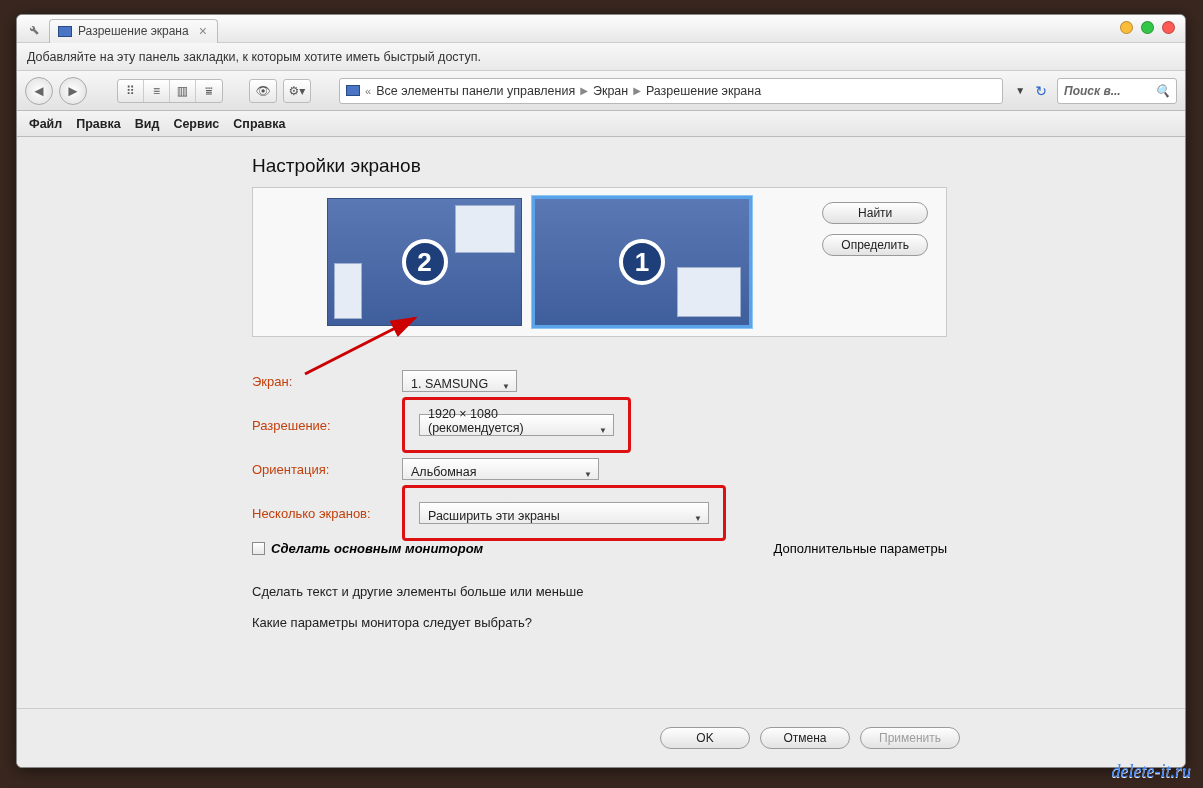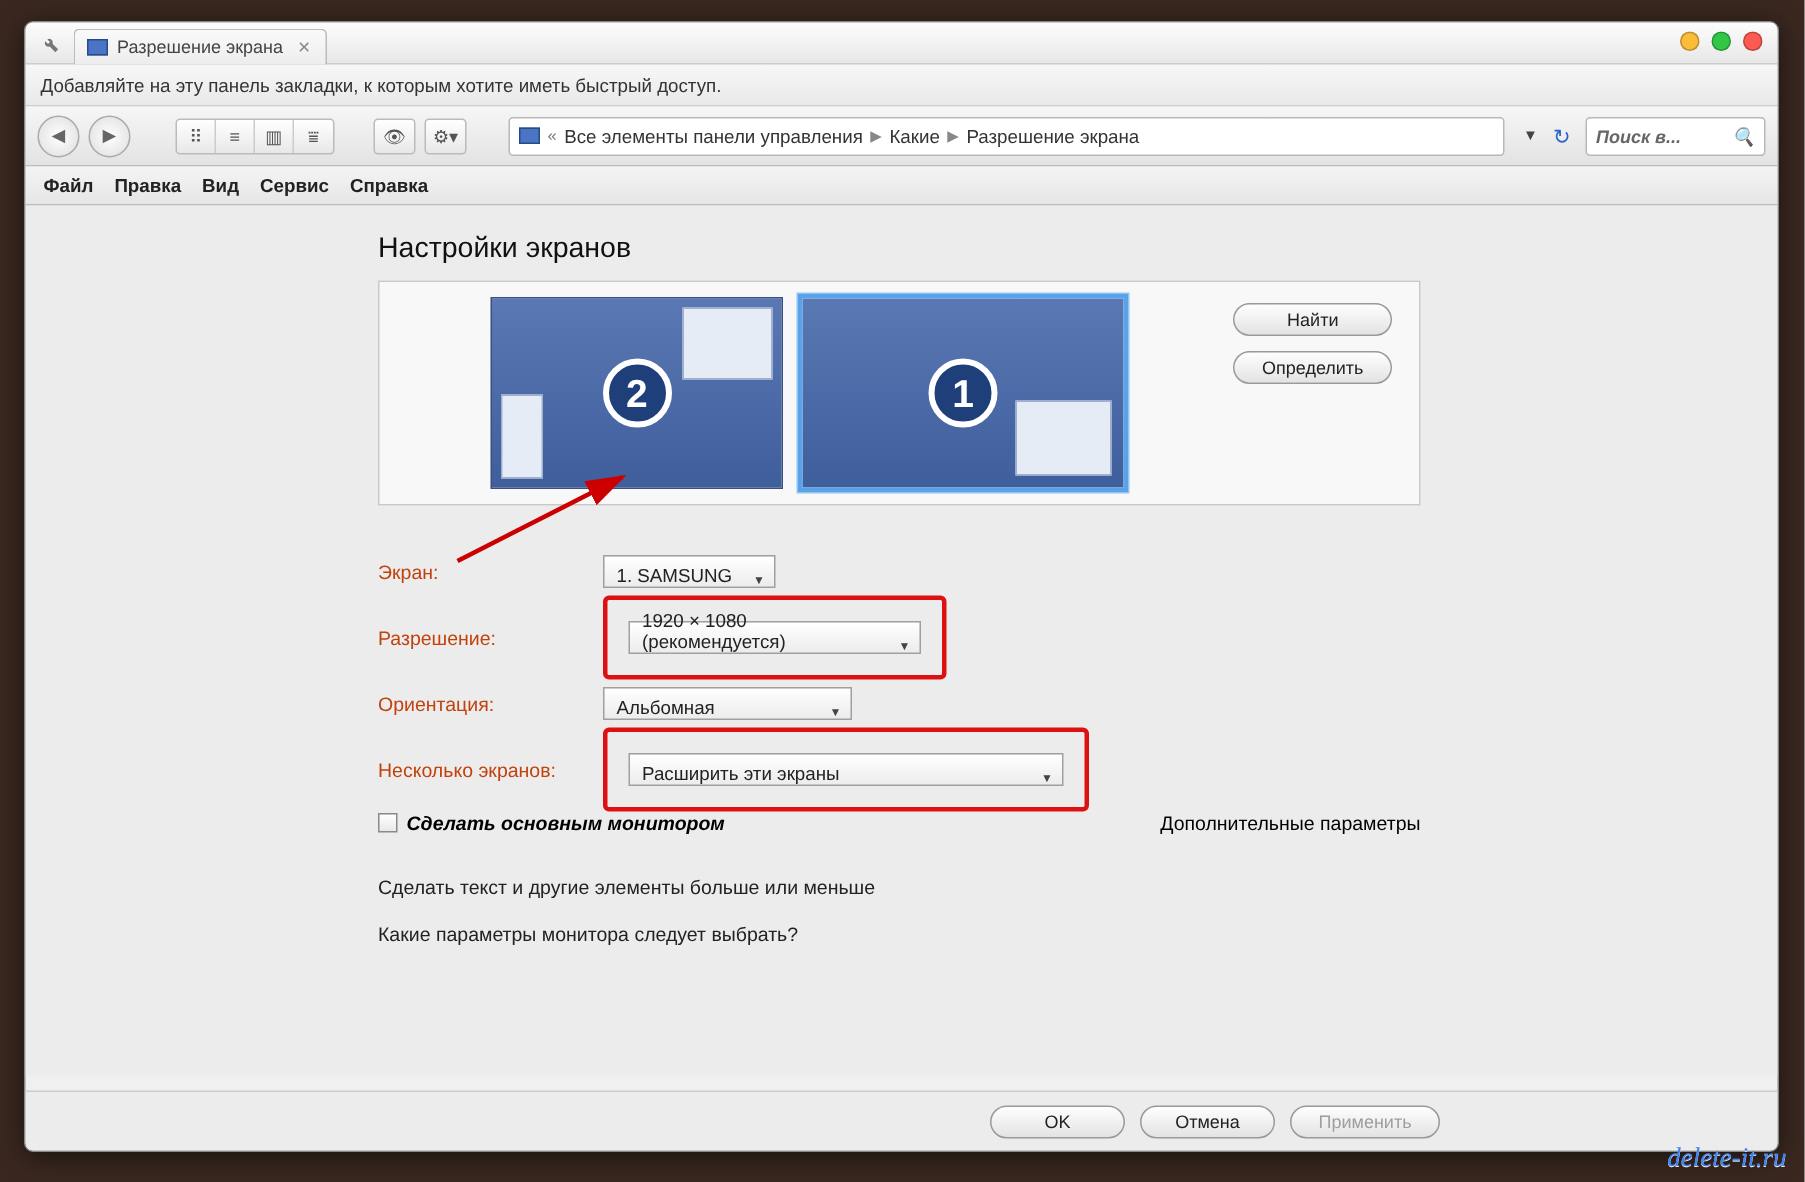--- a/index.html
+++ b/index.html
@@ -160,21 +160,21 @@
     height:22px;border:1px solid #a0a0a0;background:linear-gradient(#fff,#ececec);
     display:flex;align-items:flex-end;padding:0 22px 0 8px;
     font-size:12.5px;color:#222;position:relative;
   }
   .select::after{content:"▼";position:absolute;right:6px;font-size:8px;color:#444;}
   .hl-box{border:3px solid #d11;padding:14px;border-radius:4px;}
   .checkbox-row{display:flex;align-items:center;gap:6px;margin-top:6px;}
   .cb{width:13px;height:13px;border:1px solid #8a8a8a;background:linear-gradient(#fff,#e8e8e8);}
   .link-row{margin-top:16px;font-size:13px;color:#222;}
   .footer{
-    position:absolute;bottom:0;left:0;right:0;height:40px;
+    position:absolute;bottom:0;left:0;right:0;height:59px;
     background:#ececec;border-top:1px solid #ccc;
     display:flex;align-items:center;justify-content:flex-end;
     padding-right:225px;gap:10px;
   }
   .arrow-annot{
     position:absolute;
     pointer-events:none;
   }
   .watermark{
     position:absolute;right:12px;bottom:6px;
@@ -227,21 +227,21 @@
       </div>
     <div class="tb-group">
         <div class="tb-ic" style="border:none">⚙▾</div>
       </div>
     <div style="width:10px"></div>
     <div class="breadcrumb">
       <span class="monitor-icon"></span>
       <span style="color:#777;font-size:11px">«</span>
       <span>Все элементы панели управления</span>
       <span class="bc-sep">▶</span>
-      <span>Какие</span>
+      <span>Экран</span>
       <span class="bc-sep">▶</span>
       <span>Разрешение экрана</span>
     </div>
     <span style="color:#444;font-size:10px">▼</span>
     <span class="refresh-ic">↻</span>
     <div class="search-box">
       <span>Поиск в...</span>
       <span style="margin-left:auto;color:#3b6cc8">🔍</span>
     </div>
   </div>
@@ -293,21 +293,21 @@
       <div class="frow">
         <div class="flabel">Разрешение:</div>
         <div class="hl-box">
           <div class="select" style="width:195px">
               <span>1920 × 1080 (рекомендуется)</span>
             </div>
         </div>
       </div>
       <div class="frow">
         <div class="flabel">Ориентация:</div>
-        <div class="select" style="width:166px">
+        <div class="select" style="width:197px">
             <span>Альбомная</span>
           </div>
       </div>
       <div class="frow">
         <div class="flabel">Несколько экранов:</div>
         <div class="hl-box">
           <div class="select" style="width:290px">
               <span>Расширить эти экраны</span>
             </div>
         </div>

